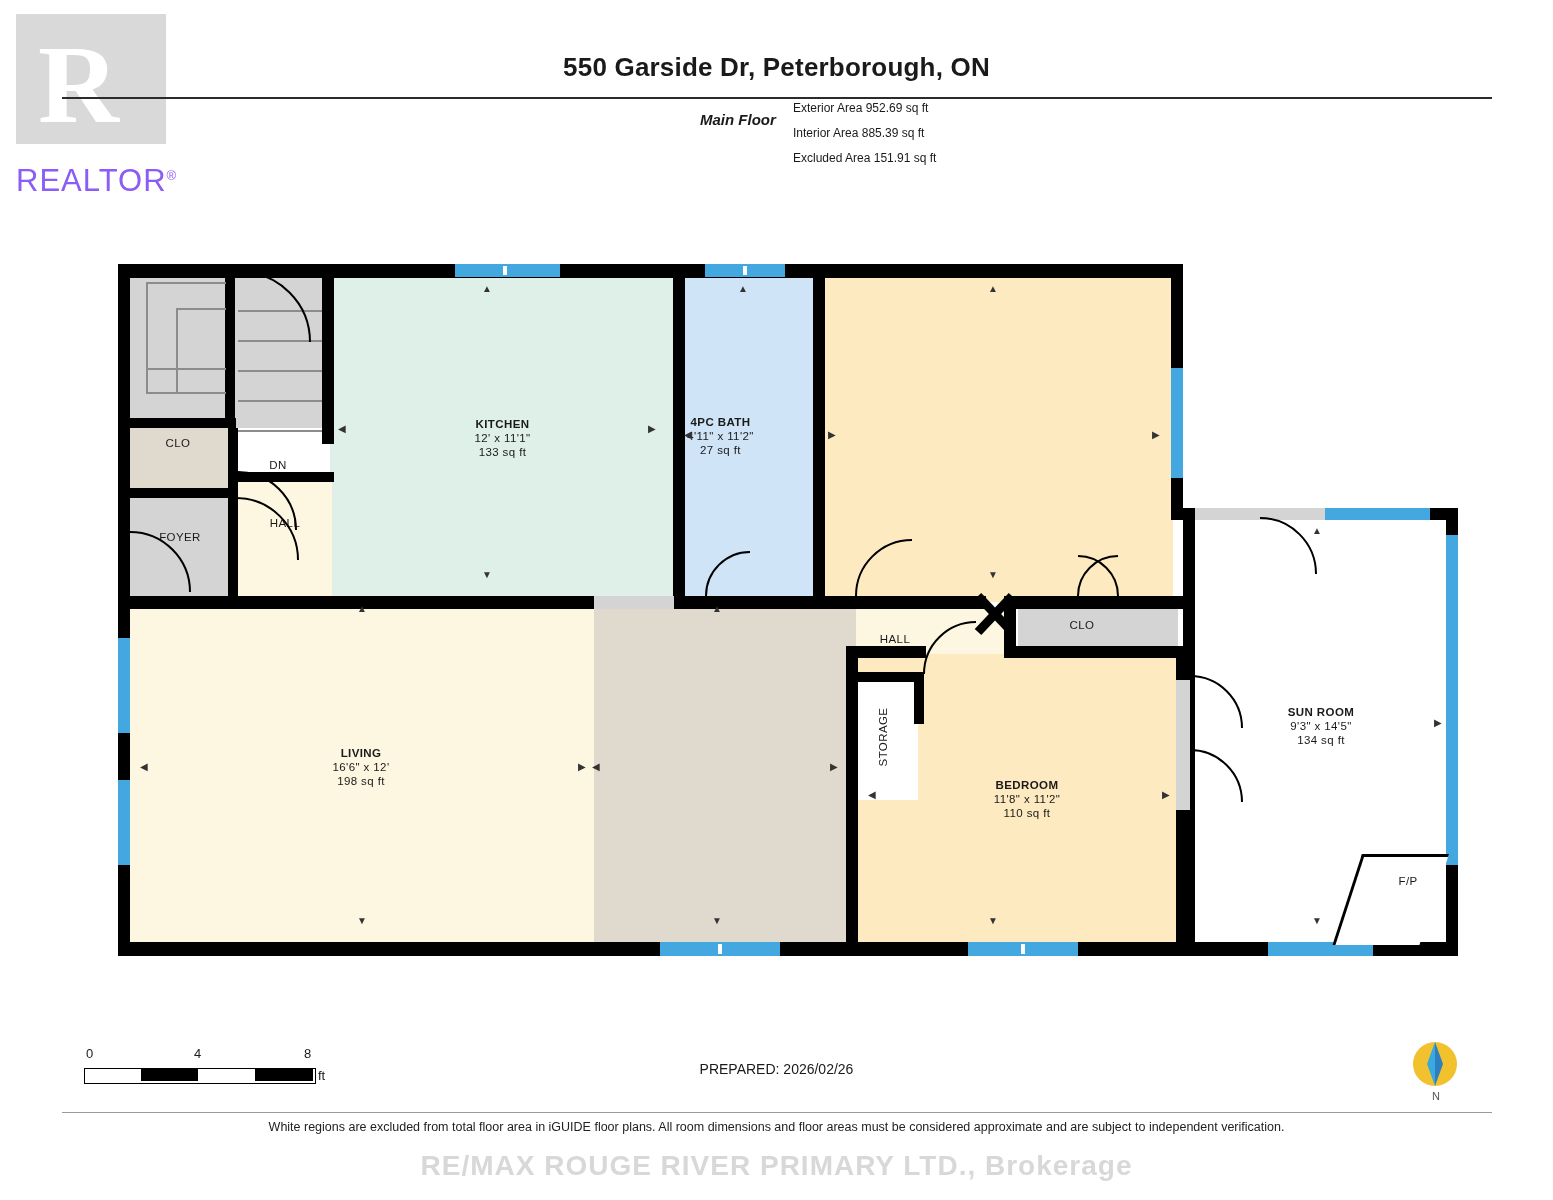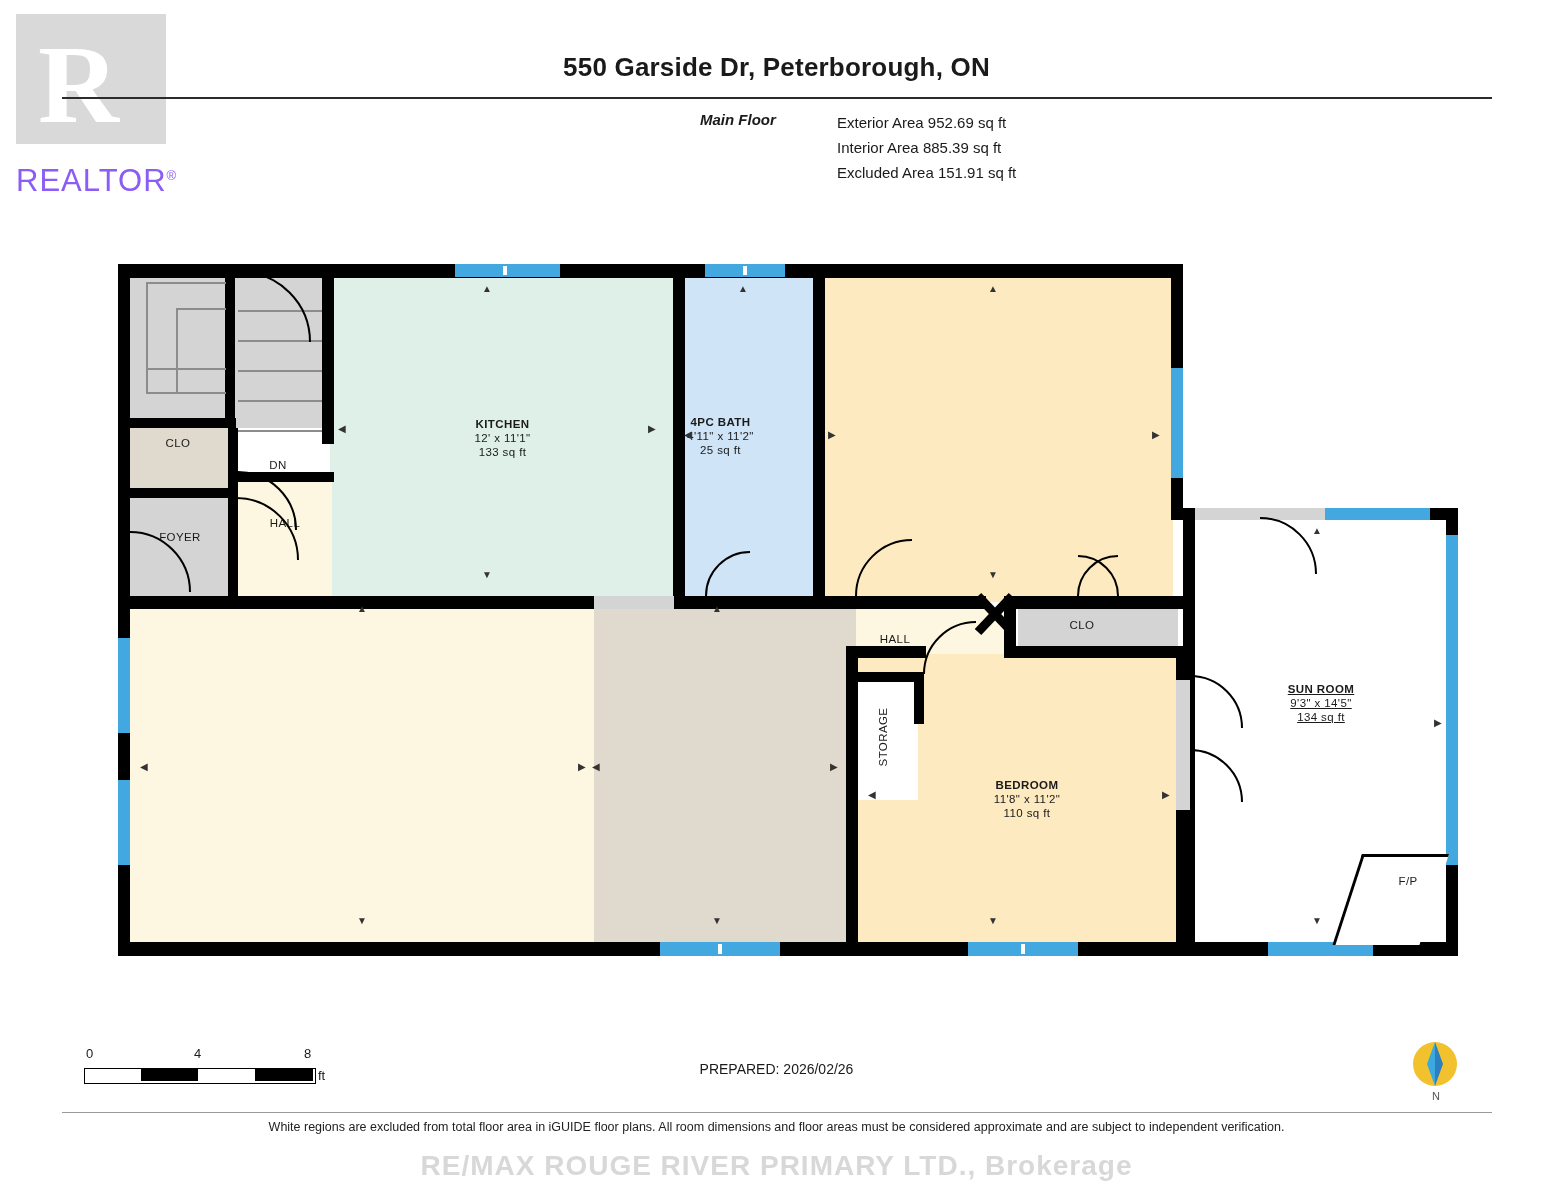--- a/index.html
+++ b/index.html
@@ -22,21 +22,21 @@
   }
   .realtor-logo .rtext sup{font-size:13px;}
 
   .title{
     position:absolute;left:0;top:52px;width:1553px;text-align:center;
     font-size:26px;font-weight:bold;letter-spacing:0.2px;
   }
   .title-rule{position:absolute;left:62px;top:97px;width:1430px;height:2px;background:#2b2b2b;}
 
   .floor-label{position:absolute;left:700px;top:111px;font-size:15px;font-weight:bold;font-style:italic;}
-  .area-lines{position:absolute;left:793px;top:110px;font-size:15px;line-height:25px;margin-left:44px;}
+  .area-lines{position:absolute;left:793px;top:96px;font-size:12px;line-height:25px;}
 
   .plan{position:absolute;left:0;top:250px;width:1553px;height:730px;}
   .wall{position:absolute;background:#000000;}
   .room{position:absolute;}
   .lbl{position:absolute;text-align:center;font-size:11.5px;line-height:14px;letter-spacing:0.4px;}
   .lbl b{font-weight:bold;}
   .win{position:absolute;background:#43a7e0;}
   .winw{position:absolute;background:#ffffff;}
   .grey{position:absolute;background:#d4d4d4;}
   .arrow{position:absolute;color:#333;font-size:10px;line-height:10px;}
@@ -159,33 +159,38 @@
 
   <div class="lbl" style="left:400px;top:167px;width:205px;">
     <b>KITCHEN</b><br>
     <span>12' x 11'1"</span><br>
     <span>133 sq ft</span>
   </div>
 
   <div class="lbl" style="left:638px;top:165px;width:165px;">
     <b>4PC BATH</b><br>
     <span>4'11" x 11'2"</span><br>
-    <span>25 sq ft</span>
-  </div>
-
-
+    <span>27 sq ft</span>
+  </div>
+
+
+  <div class="lbl" style="left:262px;top:496px;width:198px;">
+    <b>LIVING</b><br>
+    <span>16'6" x 12'</span><br>
+    <span>198 sq ft</span>
+  </div>
 
 
   <div class="lbl" style="left:928px;top:528px;width:198px;">
     <b>BEDROOM</b><br>
     <span>11'8" x 11'2"</span><br>
     <span>110 sq ft</span>
   </div>
 
-  <div class="lbl" style="left:1222px;top:432px;width:198px;text-decoration:underline;">
+  <div class="lbl" style="left:1222px;top:455px;width:198px;">
     <b>SUN ROOM</b><br>
     <span>9'3" x 14'5"</span><br>
     <span>134 sq ft</span>
   </div>
 
   <div class="lbl" style="left:138px;top:186px;width:80px;">CLO</div>
   <div class="lbl" style="left:1042px;top:368px;width:80px;">CLO</div>
   <div class="lbl" style="left:140px;top:280px;width:80px;">FOYER</div>
   <div class="lbl" style="left:245px;top:266px;width:80px;">HALL</div>
   <div class="lbl" style="left:855px;top:382px;width:80px;">HALL</div>

